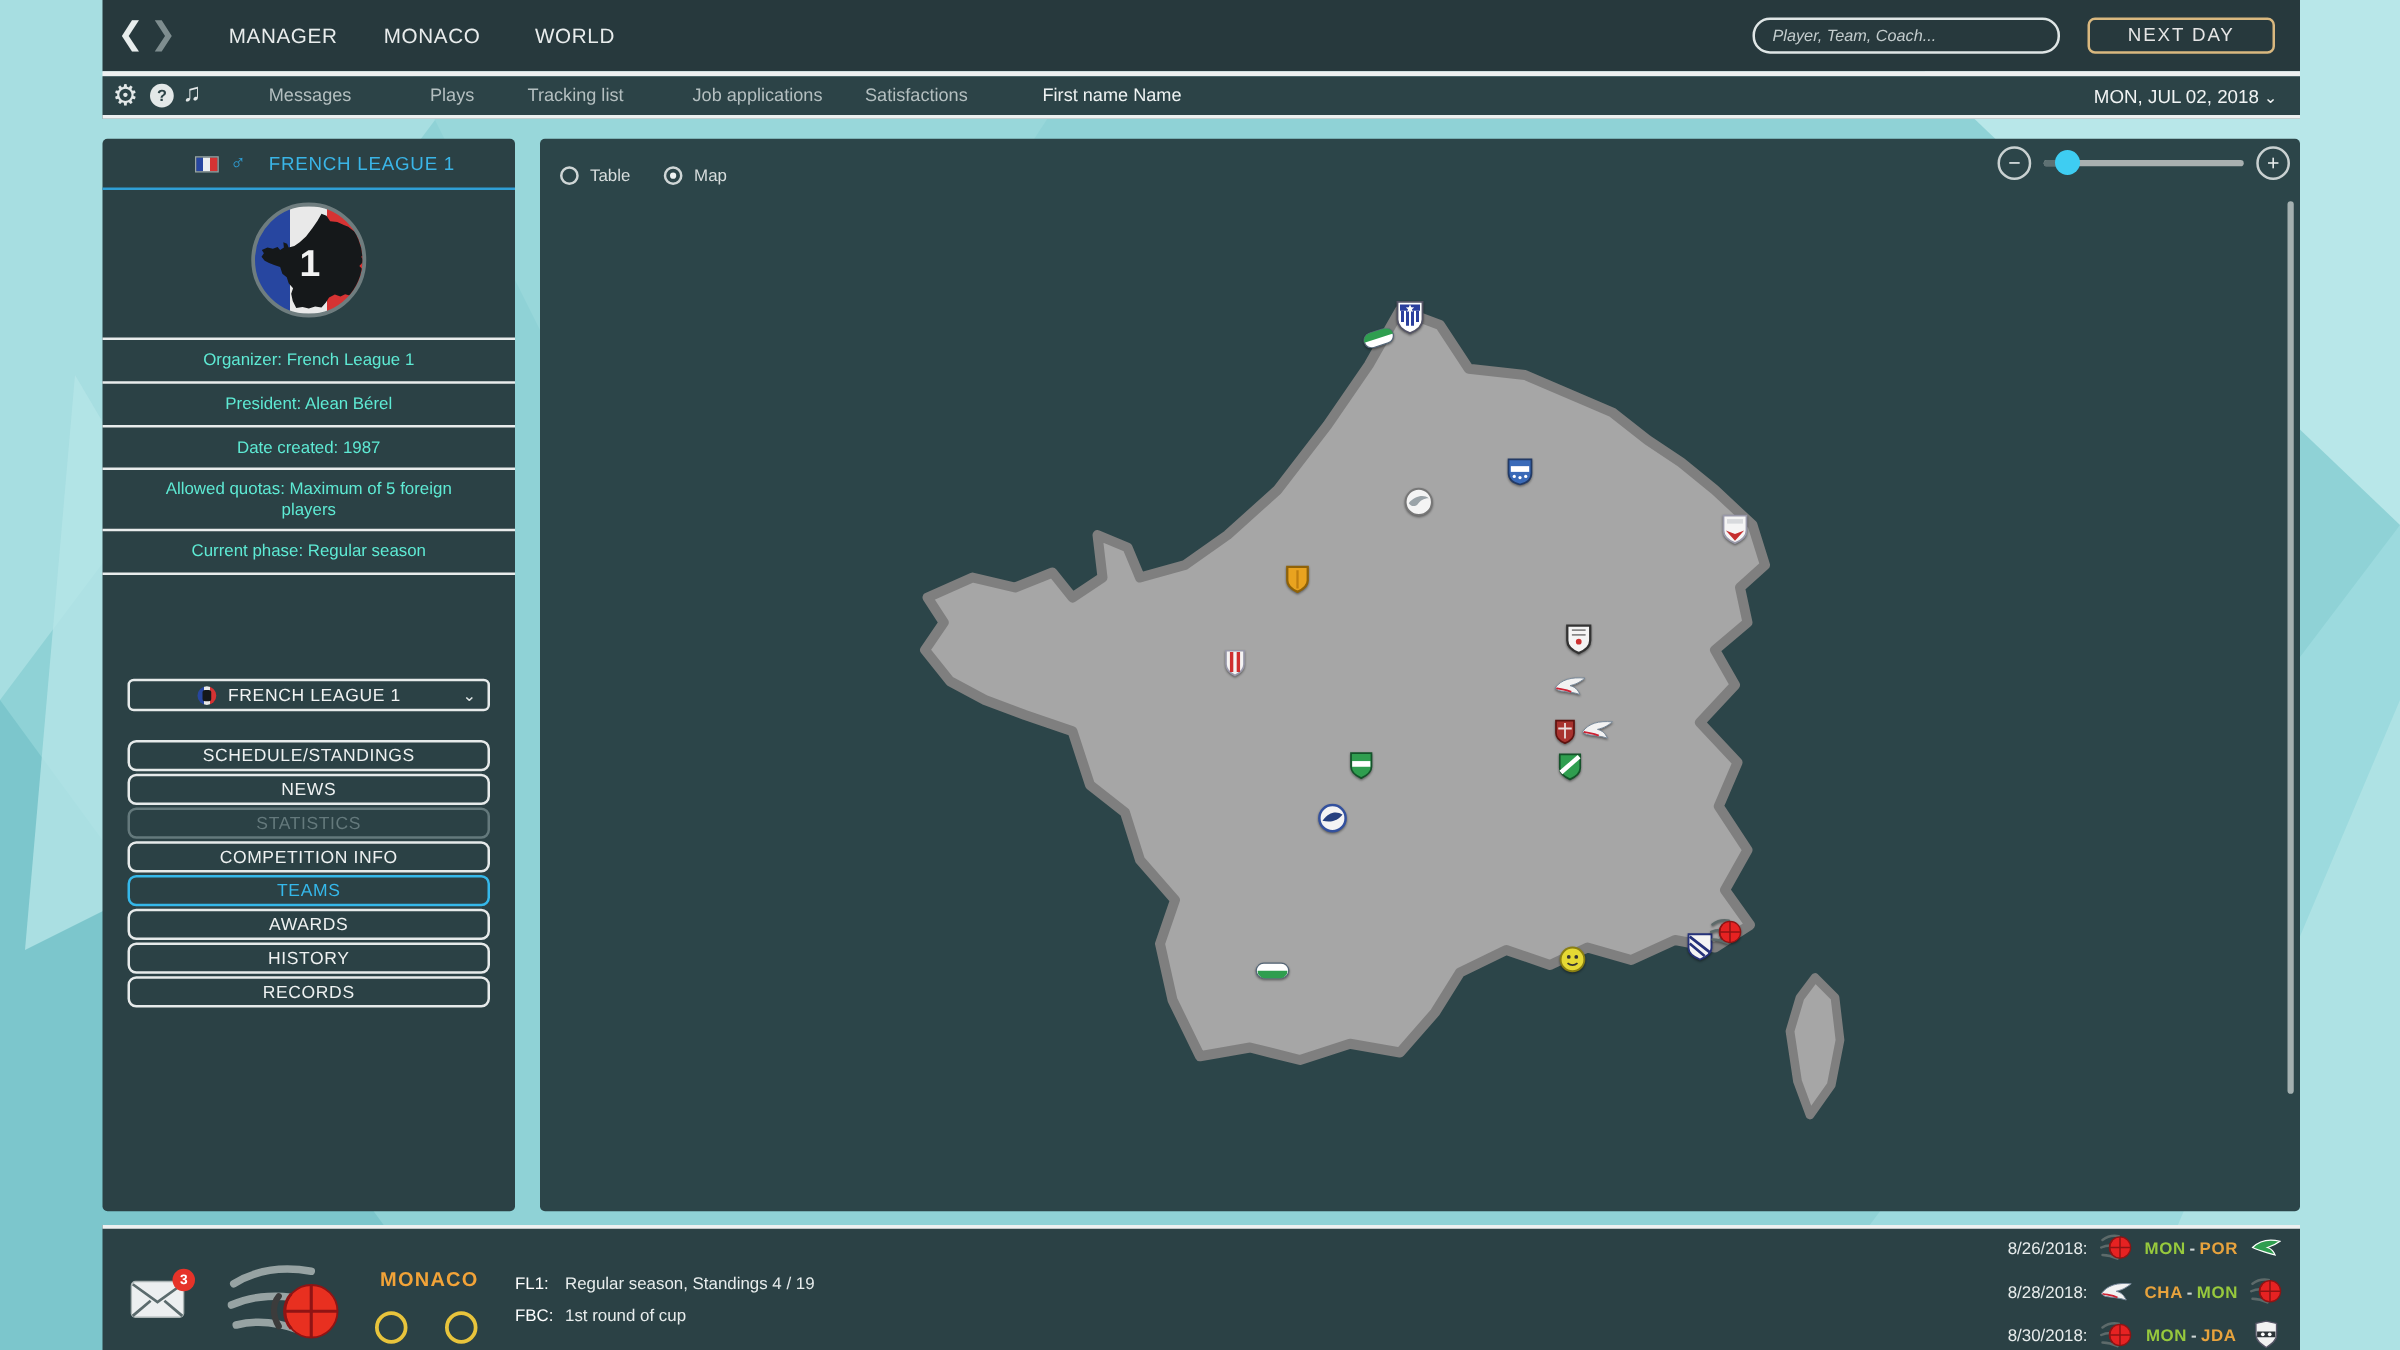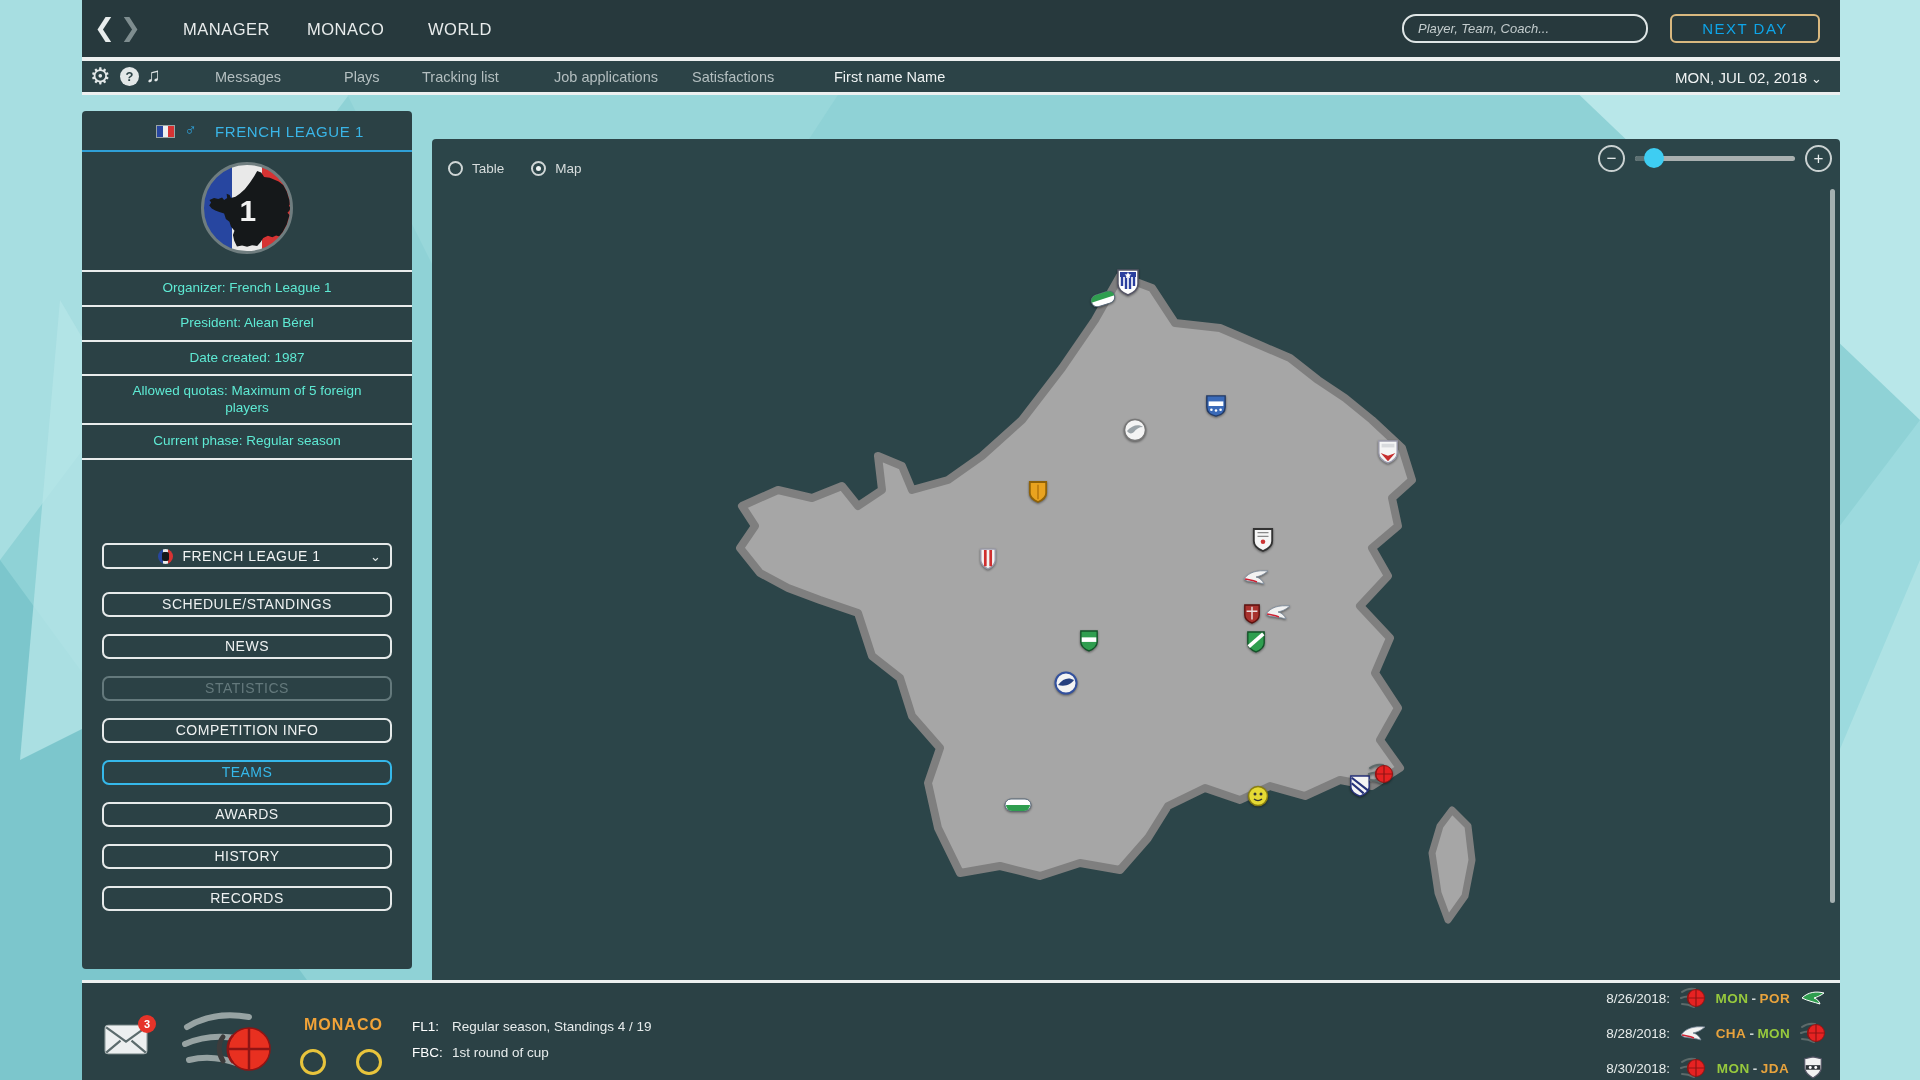--- a/index.html
+++ b/index.html
@@ -16,21 +16,21 @@
   .arrow { font-size:25px; line-height:30px; cursor:pointer; }
   .arrow.back { color:#e8eded; }
   .arrow.fwd { color:#7e8d8f; }
   .top-tab { position:absolute; top:20px; font-size:16.5px; letter-spacing:.5px; color:#e8ecec; cursor:pointer; }
   .tab-manager { left:101px; } .tab-monaco { left:225px; } .tab-world { left:346px; }
   .search-box { position:absolute; left:1320px; top:14px; width:246px; height:29px;
     border:2px solid #dfe6e6; border-radius:14px; background:transparent; padding:0 14px;
     color:#e6eded; font-size:13px; font-style:italic; outline:none; }
   .search-box::placeholder { color:#c3cccd; font-style:italic; }
   .next-day { position:absolute; left:1588px; top:14px; width:150px; height:29px;
-    border:2px solid #d9b87f; border-radius:6px; color:#0ea5e9; font-size:15px;
+    border:2px solid #d9b87f; border-radius:6px; color:#e5e5e5; font-size:15px;
     letter-spacing:1.5px; text-align:center; line-height:26px; cursor:pointer; }
 
   
   .menubar { position:absolute; left:0; top:61px; width:100%; height:34px;
     background:#2c4347; border-bottom:3px solid #edf0f0; }
   .icon-gear { position:absolute; left:8px; top:2px; font-size:23px; color:#e3e8e8; cursor:pointer; }
   .icon-q { position:absolute; left:38px; top:6px; width:19px; height:19px; border-radius:50%;
     background:#e3e8e8; color:#2c4347; font-weight:bold; font-size:13px; text-align:center;
     line-height:19px; cursor:pointer; }
   .icon-note { position:absolute; left:64px; top:3px; font-size:20px; color:#e3e8e8; cursor:pointer; }
@@ -62,29 +62,29 @@
   .sb-dropdown { position:absolute; left:20px; top:432px; width:290px; height:26px;
     border:2px solid #e6eaea; border-radius:5px; display:flex; align-items:center; cursor:pointer; }
   .dd-logo { width:15px; height:15px; border-radius:50%; margin-left:54px;
     background:linear-gradient(90deg,#2746a0 0 33%,#e9e9e9 33% 67%,#d63333 67% 100%);
     position:relative; }
   .dd-logo::after { content:""; position:absolute; left:4px; top:3px; width:7px; height:9px;
     background:#15181a; border-radius:2px; }
   .dd-label { flex:1; text-align:center; font-size:14px; letter-spacing:.5px; color:#f2f4f4; margin-left:-40px; }
   .dd-chev { color:#dfe5e5; font-size:13px; margin-right:9px; }
   .sb-buttons { position:absolute; left:20px; top:481px; width:290px; display:flex;
-    flex-direction:column; gap:17px; }
+    flex-direction:column; gap:2px; }
   .sb-btn { height:25px; border:2px solid #e6eaea; border-radius:7px; color:#eef1f1;
     font-size:14px; letter-spacing:.5px; text-align:center; line-height:21px; cursor:pointer; }
   .sb-btn.disabled { color:#64797c; border-color:#64797c; cursor:default; }
   .sb-btn.active { color:#35b8ea; border-color:#35b8ea; }
 
   
   .main-panel { position:absolute; left:350px; top:111px; width:1408px; height:858px;
-    background:#2c4549; border-radius:4px; overflow:hidden;margin-top:28px; }
+    background:#2c4549; border-radius:4px; overflow:hidden; }
   .view-toggle { position:absolute; left:16px; top:22px; display:flex; align-items:center; z-index:5; }
   .radio { width:15px; height:15px; border:2px solid #cfd6d6; border-radius:50%; position:relative; cursor:pointer; }
   .radio.selected::after { content:""; position:absolute; left:3px; top:3px; width:5px; height:5px;
     border-radius:50%; background:#eef3f3; }
   .radio-label { font-size:13.5px; color:#d7dddd; margin-left:9px; }
   .vt-gap { width:27px; }
   .zoom-control { position:absolute; left:1166px; top:6px; display:flex; align-items:center; z-index:5; }
   .zc-btn { width:27px; height:27px; border:2px solid #c9d1d1; border-radius:50%; color:#e8eded;
     font-size:17px; text-align:center; line-height:23px; cursor:pointer; }
   .zc-track { width:160px; height:5px; background:#a9b0b0; border-radius:3px; margin:0 10px;

